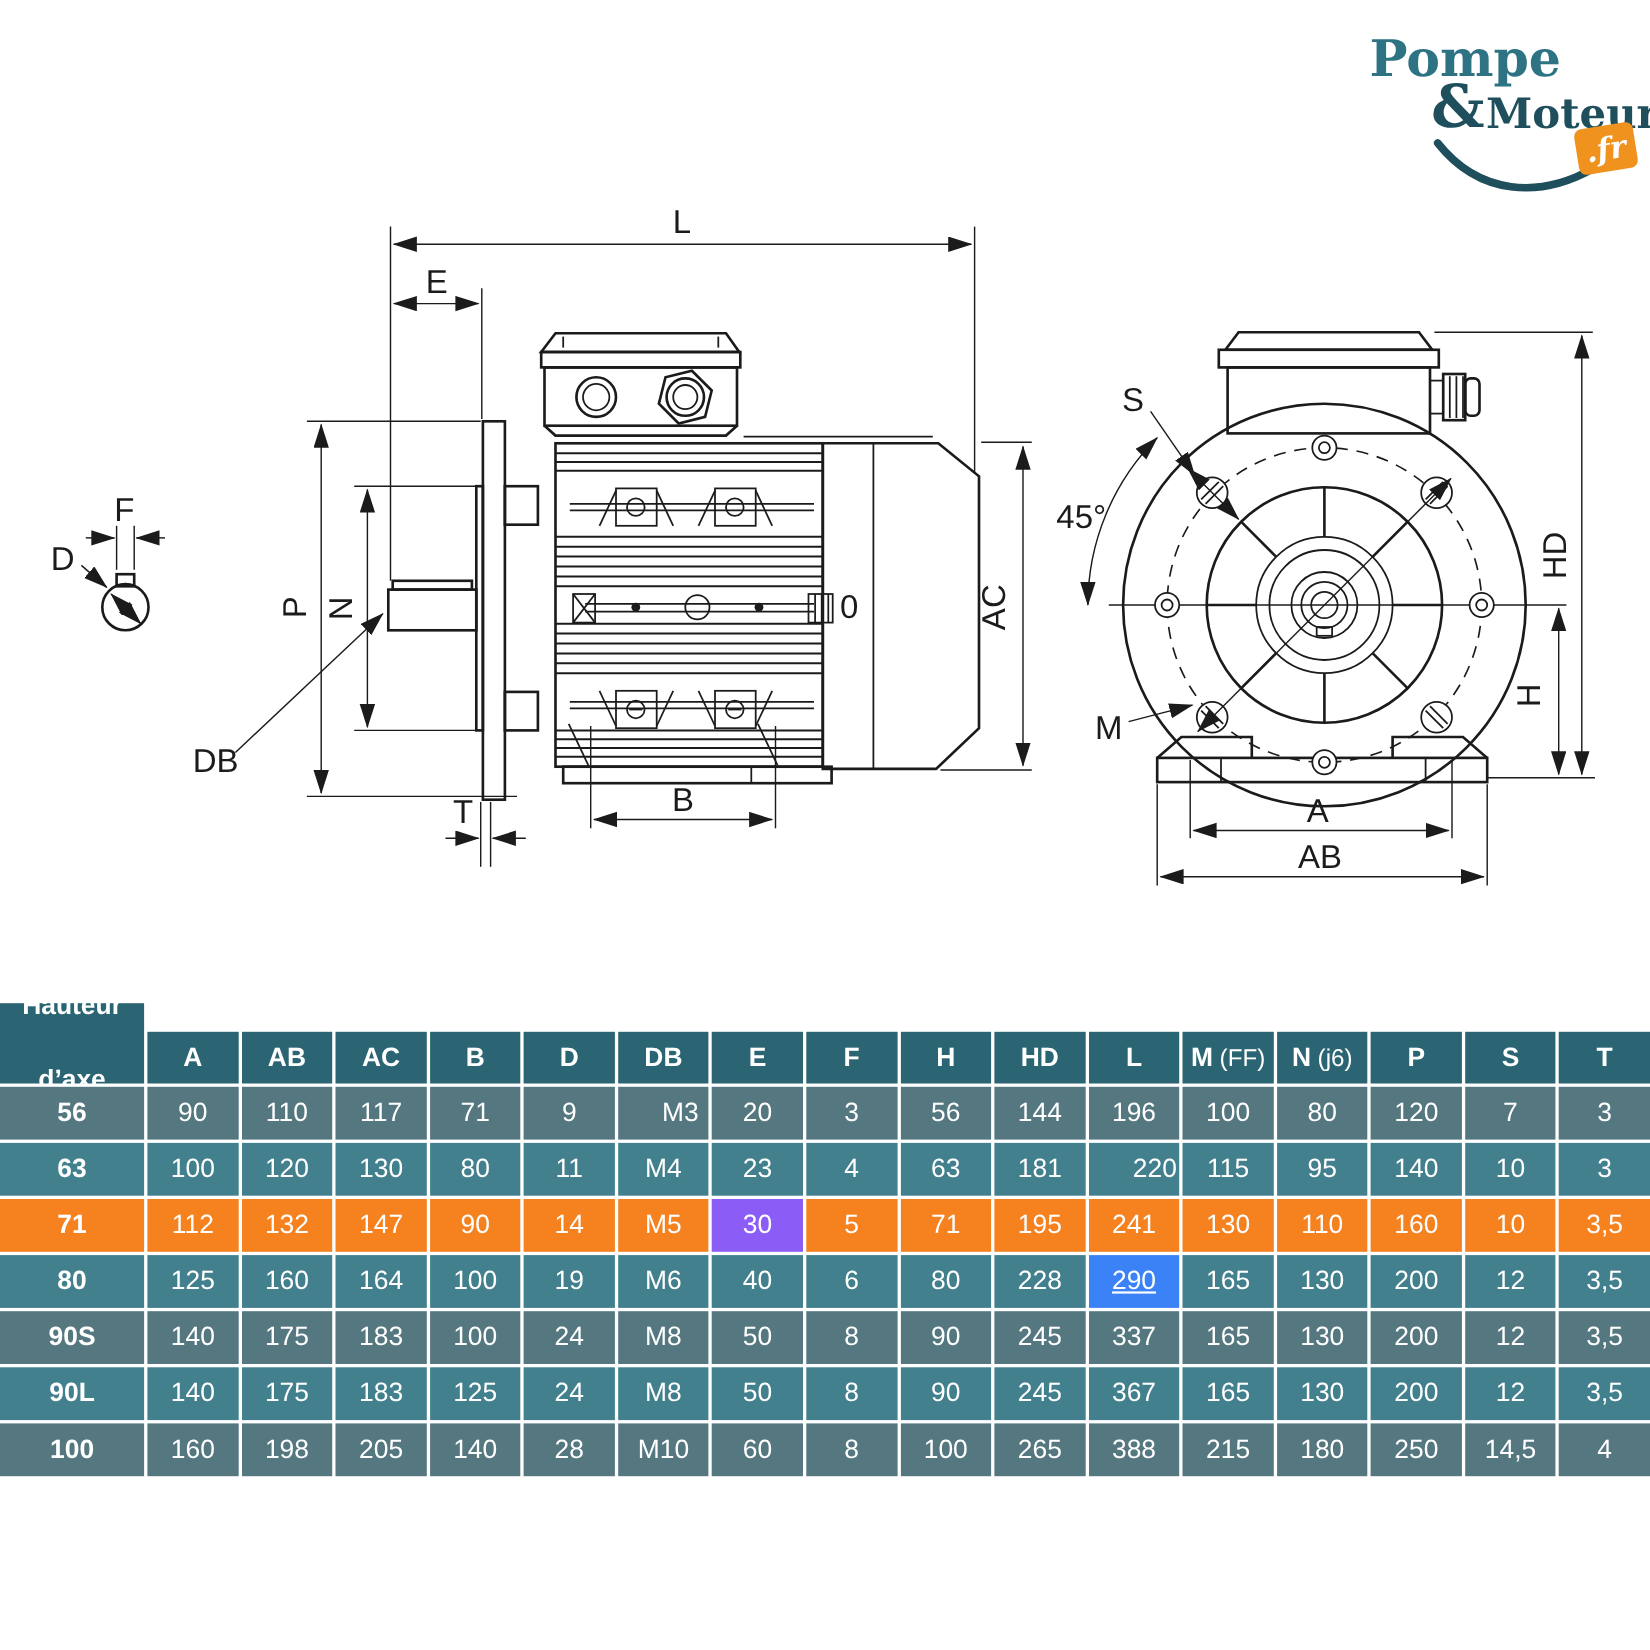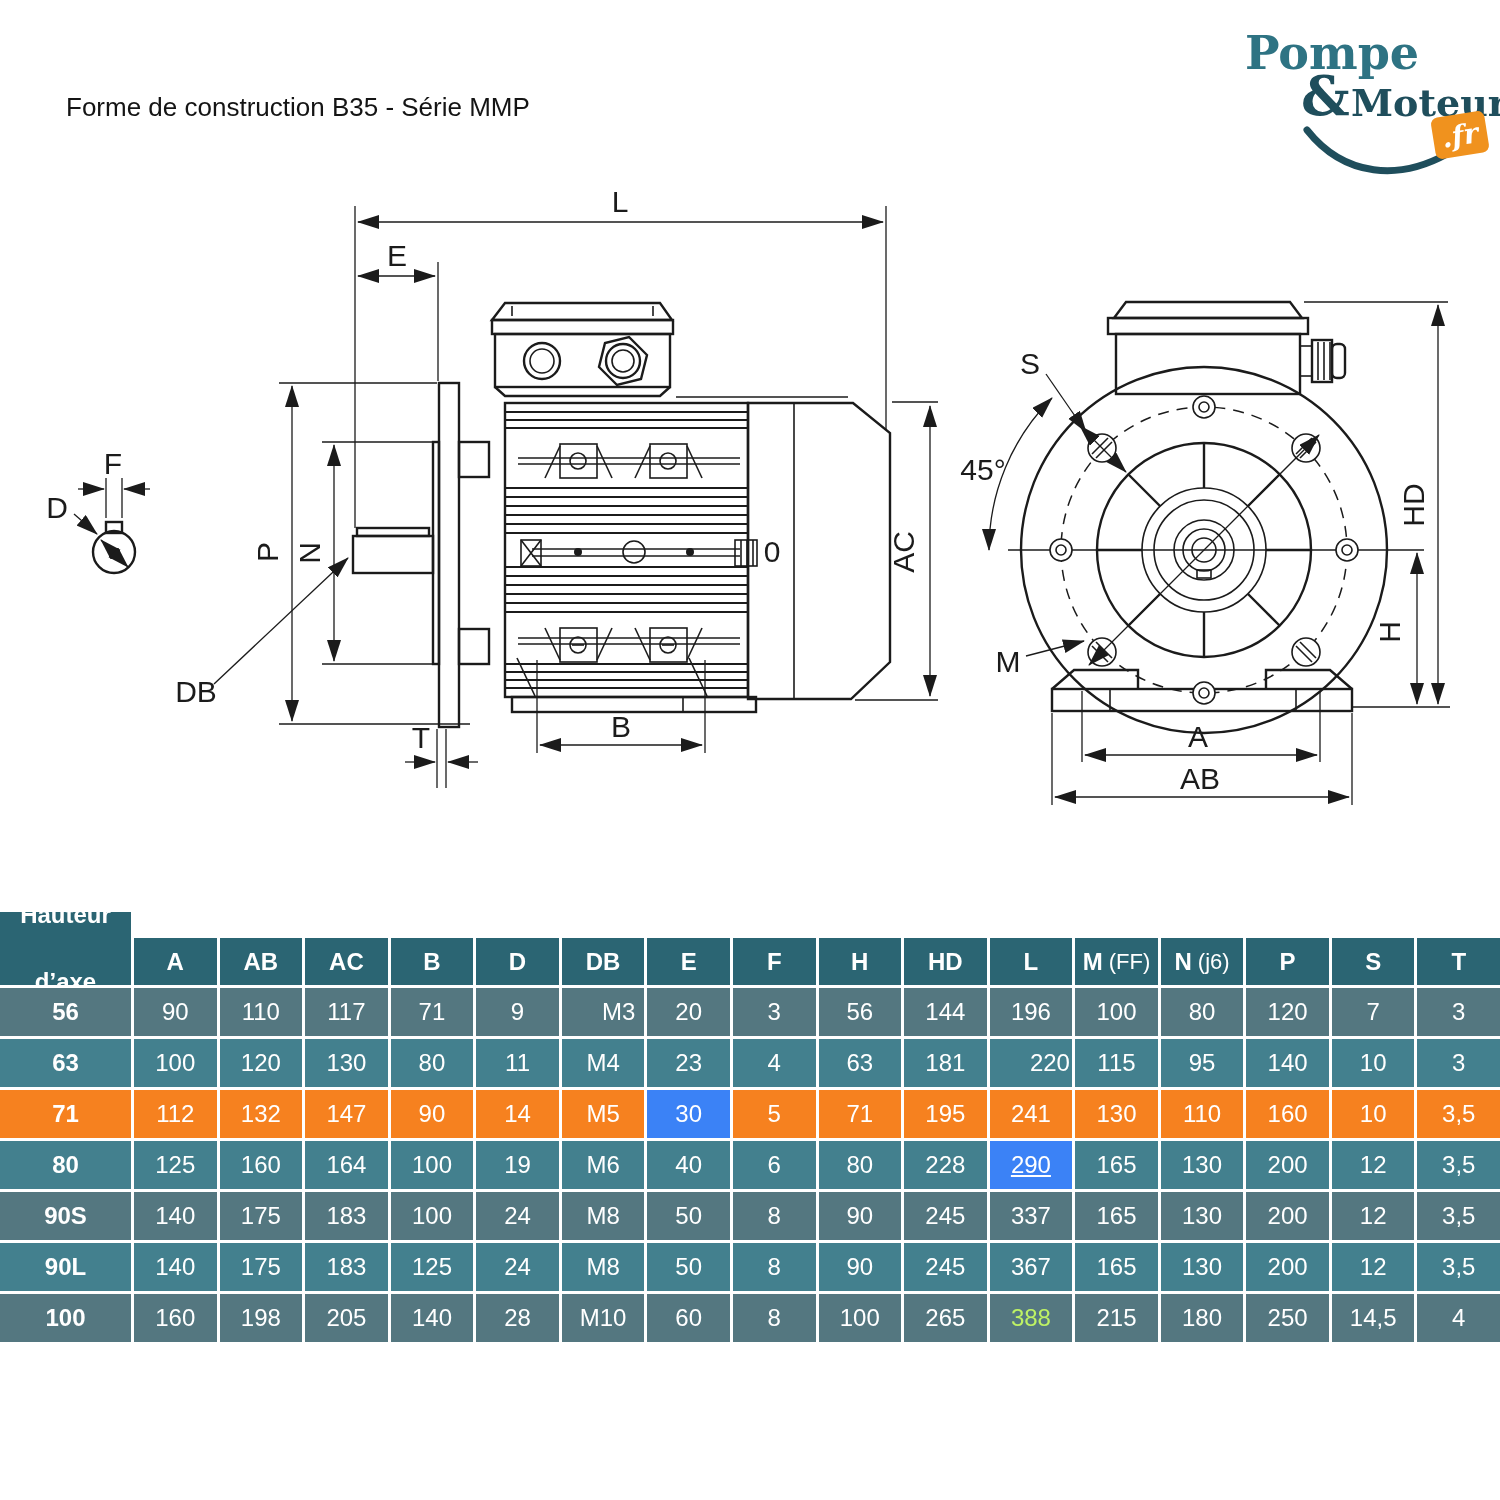--- a/index.html
+++ b/index.html
@@ -37,21 +37,20 @@
   .hcell{height:47px;align-self:end;font-weight:bold;}
   .suffix{font-weight:normal;margin-left:6px;font-size:22px;}
   .rlabel{height:48px;font-weight:bold;}
   .vcell{height:48px;}
 </style>
 </head>
 <body>
 
 <div class="page">
 
-  <div class="subtitle">Forme de construction B35 - Série MMP</div>
 
   <div class="logo">
     <svg class="logo-swoosh" viewBox="0 0 300 180">
       <path d="M112,124 C150,172 205,174 252,148" stroke="#1F4E5C" stroke-width="7" fill="none" stroke-linecap="round"></path>
     </svg>
     <span class="logo-pompe">Pompe</span>
     <span class="logo-amp">&amp;</span>
     <span class="logo-moteur">Moteur</span>
     <span class="logo-fr">.fr</span>
   </div>
@@ -390,21 +389,21 @@
       <div class="tcell vcell" style="background: rgb(67, 128, 142); color: rgb(255, 255, 255);">140</div>
       <div class="tcell vcell" style="background: rgb(67, 128, 142); color: rgb(255, 255, 255);">10</div>
       <div class="tcell vcell" style="background: rgb(67, 128, 142); color: rgb(255, 255, 255);">3</div>
       <div class="tcell rlabel" style="background: rgb(246, 129, 31); color: rgb(255, 255, 255);">71</div>
       <div class="tcell vcell" style="background: rgb(246, 129, 31); color: rgb(255, 255, 255);">112</div>
       <div class="tcell vcell" style="background: rgb(246, 129, 31); color: rgb(255, 255, 255);">132</div>
       <div class="tcell vcell" style="background: rgb(246, 129, 31); color: rgb(255, 255, 255);">147</div>
       <div class="tcell vcell" style="background: rgb(246, 129, 31); color: rgb(255, 255, 255);">90</div>
       <div class="tcell vcell" style="background: rgb(246, 129, 31); color: rgb(255, 255, 255);">14</div>
       <div class="tcell vcell" style="background: rgb(246, 129, 31); color: rgb(255, 255, 255);">M5</div>
-      <div class="tcell vcell" style="background: #3b82f6; color: rgb(255, 255, 255);">30</div>
+      <div class="tcell vcell" style="background: #8b5cf6; color: rgb(255, 255, 255);">30</div>
       <div class="tcell vcell" style="background: rgb(246, 129, 31); color: rgb(255, 255, 255);">5</div>
       <div class="tcell vcell" style="background: rgb(246, 129, 31); color: rgb(255, 255, 255);">71</div>
       <div class="tcell vcell" style="background: rgb(246, 129, 31); color: rgb(255, 255, 255);">195</div>
       <div class="tcell vcell" style="background: rgb(246, 129, 31); color: rgb(255, 255, 255);">241</div>
       <div class="tcell vcell" style="background: rgb(246, 129, 31); color: rgb(255, 255, 255);">130</div>
       <div class="tcell vcell" style="background: rgb(246, 129, 31); color: rgb(255, 255, 255);">110</div>
       <div class="tcell vcell" style="background: rgb(246, 129, 31); color: rgb(255, 255, 255);">160</div>
       <div class="tcell vcell" style="background: rgb(246, 129, 31); color: rgb(255, 255, 255);">10</div>
       <div class="tcell vcell" style="background: rgb(246, 129, 31); color: rgb(255, 255, 255);">3,5</div>
       <div class="tcell rlabel" style="background: rgb(67, 128, 142); color: rgb(255, 255, 255);">80</div>
@@ -462,21 +461,21 @@
       <div class="tcell vcell" style="background: rgb(84, 119, 128); color: rgb(255, 255, 255);">160</div>
       <div class="tcell vcell" style="background: rgb(84, 119, 128); color: rgb(255, 255, 255);">198</div>
       <div class="tcell vcell" style="background: rgb(84, 119, 128); color: rgb(255, 255, 255);">205</div>
       <div class="tcell vcell" style="background: rgb(84, 119, 128); color: rgb(255, 255, 255);">140</div>
       <div class="tcell vcell" style="background: rgb(84, 119, 128); color: rgb(255, 255, 255);">28</div>
       <div class="tcell vcell" style="background: rgb(84, 119, 128); color: rgb(255, 255, 255);">M10</div>
       <div class="tcell vcell" style="background: rgb(84, 119, 128); color: rgb(255, 255, 255);">60</div>
       <div class="tcell vcell" style="background: rgb(84, 119, 128); color: rgb(255, 255, 255);">8</div>
       <div class="tcell vcell" style="background: rgb(84, 119, 128); color: rgb(255, 255, 255);">100</div>
       <div class="tcell vcell" style="background: rgb(84, 119, 128); color: rgb(255, 255, 255);">265</div>
-      <div class="tcell vcell" style="background: rgb(84, 119, 128); color: #bef264;">388</div>
+      <div class="tcell vcell" style="background: rgb(84, 119, 128); color: #ffffff;">388</div>
       <div class="tcell vcell" style="background: rgb(84, 119, 128); color: rgb(255, 255, 255);">215</div>
       <div class="tcell vcell" style="background: rgb(84, 119, 128); color: rgb(255, 255, 255);">180</div>
       <div class="tcell vcell" style="background: rgb(84, 119, 128); color: rgb(255, 255, 255);">250</div>
       <div class="tcell vcell" style="background: rgb(84, 119, 128); color: rgb(255, 255, 255);">14,5</div>
       <div class="tcell vcell" style="background: rgb(84, 119, 128); color: rgb(255, 255, 255);">4</div>
     </div>
 
 </div>
 
 </body></html>

